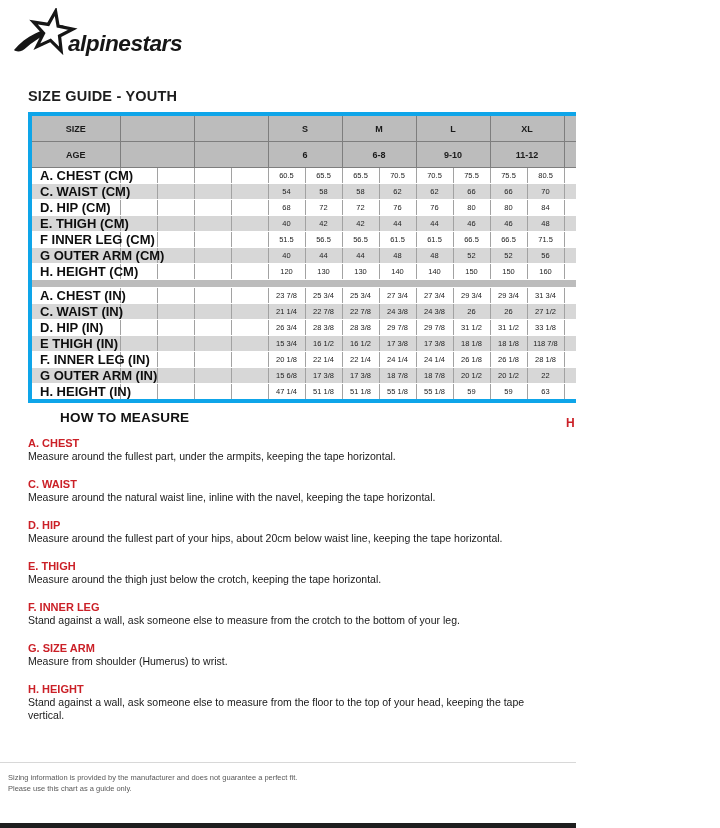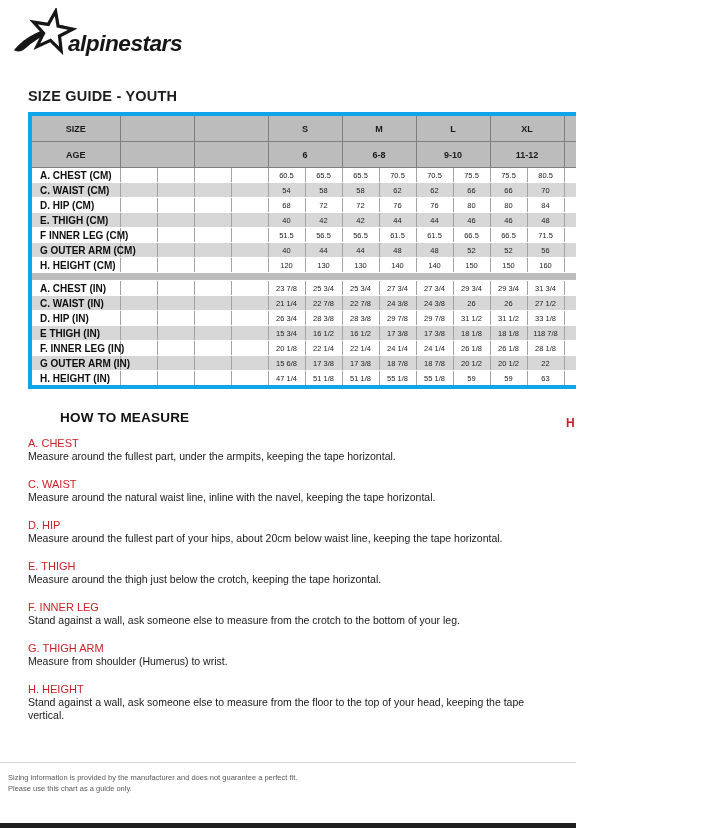--- a/index.html
+++ b/index.html
@@ -22,30 +22,30 @@
     position:absolute; left:28px; top:112px; width:670px;
     border-collapse:collapse; table-layout:fixed;
     border:4px solid #0ea5e9;
   }
   .size-table th {
     background:#bcbcbc; border:1px solid #7e7e7e;
     font-size:9px; font-weight:700; color:#1a1a1a; height:25px; text-align:center; padding:0;
   }
   .size-table td { padding:0; border-right:1px solid #a2a2a2; border-bottom:1px solid #ffffff; }
   .data-row td { height:14px; }
-  .data-row .lbl { font-weight:700; font-size:10px; color:#0e0e0e; padding-left:8px; white-space:nowrap; text-align:left; }
+  .data-row .lbl { font-weight:700; font-size:13px; color:#0e0e0e; padding-left:8px; white-space:nowrap; text-align:left; }
   .data-row .val { text-align:center; font-size:7.5px; color:#222; white-space:nowrap; }
   .data-row.shaded td { background:#d7d7d7; }
   .spacer td { background:#bcbcbc; height:7px; border-top:1px solid #8f8f8f; border-bottom:1px solid #ffffff; }
 
   
   .htm { position:absolute; left:28px; top:410px; width:530px; }
   .htm-title { font-size:13.5px; font-weight:700; color:#111; margin-bottom:12px; letter-spacing:.2px;margin-left:32px; }
   .htm-item { margin-bottom:15px; }
-  .htm-label { font-size:11px; font-weight:400; margin-bottom:1px; }
+  .htm-label { font-size:11px; font-weight:700; margin-bottom:1px; }
   .htm-text { font-size:10.5px; color:#191919; line-height:13px; }
 
   
   .diagram { position:absolute; left:560px; top:412px; width:152px; height:350px; }
   .dash { stroke-width:1; fill:none; stroke-dasharray:3,2.5; }
   .red-line { fill:none; stroke-width:1.4; }
   .red-stroke { fill:none; stroke-width:1.6; }
   .red-thin { fill:none; stroke-width:1.1; }
   .dlabel { font-family:"Liberation Sans",sans-serif; font-size:12px; font-weight:700; }
   .body-part { stroke:#1b1b1b; stroke-width:2; stroke-linejoin:round; }
@@ -409,21 +409,21 @@
         </div>
         <div class="htm-item">
           <div class="htm-label" style="color:#cb2027">E. THIGH</div>
           <div class="htm-text">Measure around the thigh just below the crotch, keeping the tape horizontal.</div>
         </div>
         <div class="htm-item">
           <div class="htm-label" style="color:#cb2027">F. INNER LEG</div>
           <div class="htm-text">Stand against a wall, ask someone else to measure from the crotch to the bottom of your leg.</div>
         </div>
         <div class="htm-item">
-          <div class="htm-label" style="color:#cb2027">G. THIGH ARM</div>
+          <div class="htm-label" style="color:#cb2027">G. SIZE ARM</div>
           <div class="htm-text">Measure from shoulder (Humerus) to wrist.</div>
         </div>
         <div class="htm-item">
           <div class="htm-label" style="color:#cb2027">H. HEIGHT</div>
           <div class="htm-text">Stand against a wall, ask someone else to measure from the floor to the top of your head, keeping the tape vertical.</div>
         </div>
       </div>
   </div>
 
   <div class="diagram">

